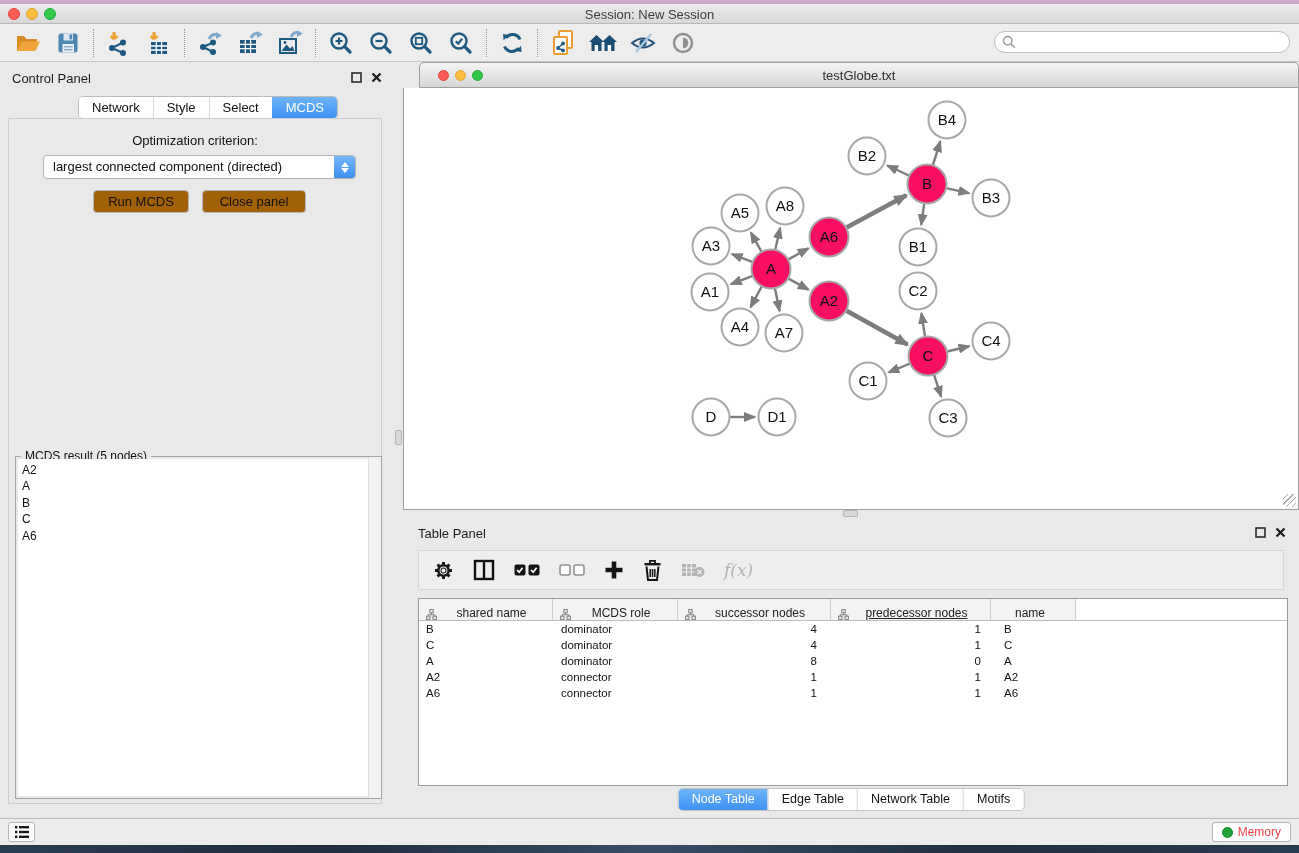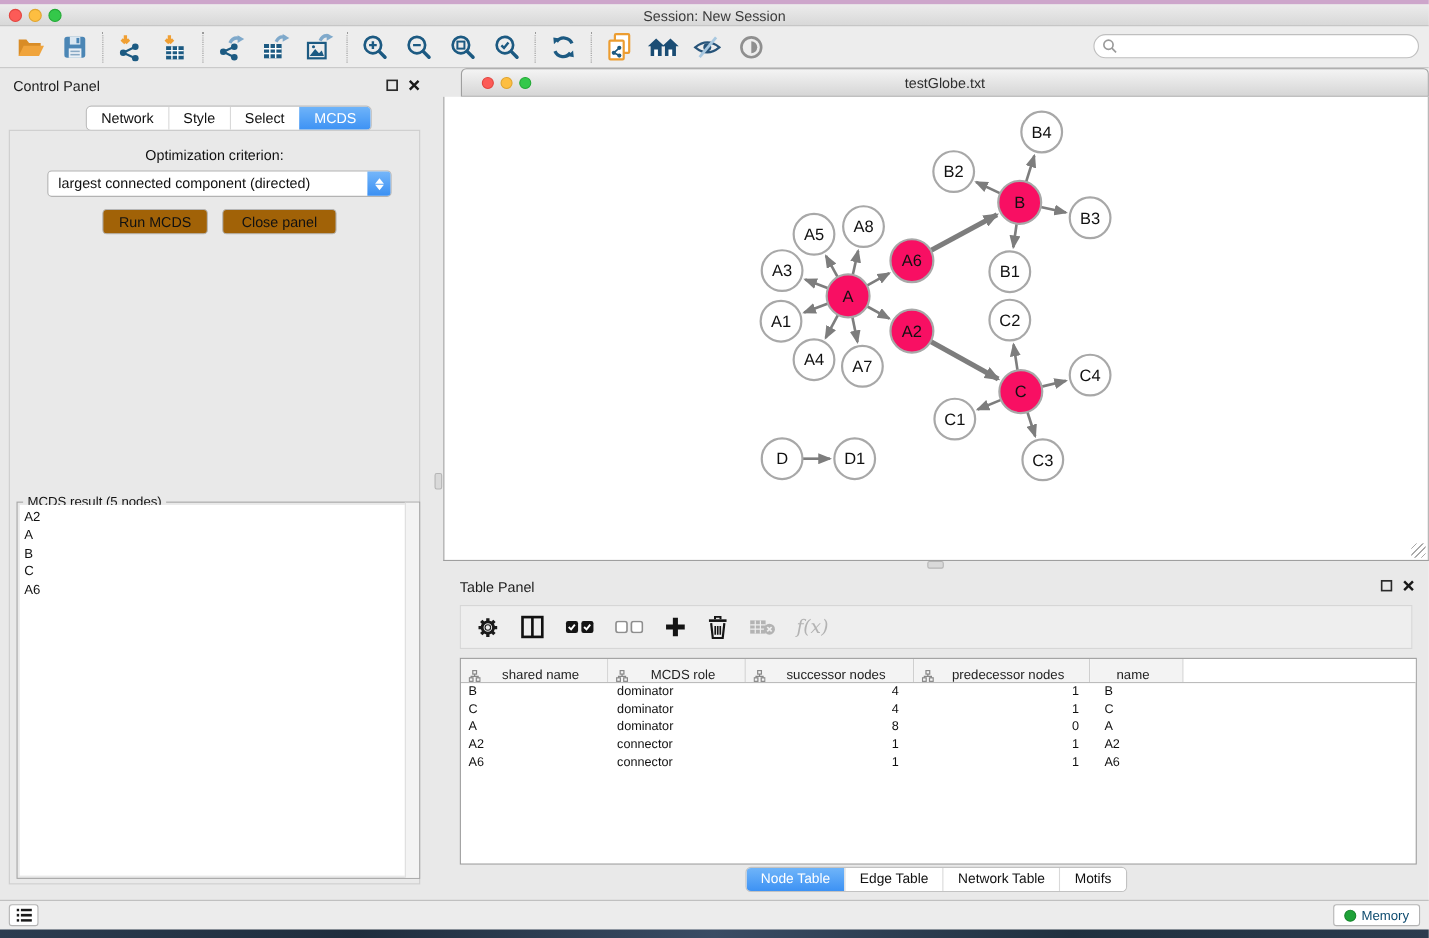--- a/index.html
+++ b/index.html
@@ -89,21 +89,21 @@
   .tb-cell { overflow:hidden; white-space:nowrap; }
   .tp-tabs { position:absolute; left:50%; transform:translateX(-50%); top:268px; height:23px; display:flex;
       background:#fff; border:1px solid #c2c2c2; border-radius:5px; overflow:hidden; }
   .tp-tabs .seg { font-size:12.5px; }
 
   
   .status-bar { position:absolute; left:0; top:818px; width:1299px; height:27px; background:#ececec; border-top:1px solid #bcbcbc; }
   .sb-btn { position:absolute; left:8px; top:3px; width:27px; height:20px; background:#fff; border:1px solid #b4b4b4;
       border-radius:3px; display:flex; align-items:center; justify-content:center; }
   .memory-btn { position:absolute; right:8px; top:3px; height:20px; background:#fff; border:1px solid #b4b4b4;
-      border-radius:3px; display:flex; align-items:center; gap:5px; padding:0 9px; font-size:12px; color:#0c4a6e; }
+      border-radius:3px; display:flex; align-items:center; gap:5px; padding:0 9px; font-size:12px; color:#ef4444; }
   .mem-dot { width:11px; height:11px; border-radius:50%; background:#1fa238; border:1px solid #17862c; }
 
   svg { display:block; }
   .fx { font-family:"DejaVu Serif", serif; font-style:italic; font-size:17px; color:#b3b3b3; }
 </style>
 </head>
 <body>
 
 <div id="app">
   <div class="desktop-top"></div>
@@ -562,21 +562,21 @@
             <svg class="treeic" width="11" height="11" viewBox="0 0 11 11">
               <g fill="none" stroke="#878787" stroke-width="1.1">
                 <rect x="3.8" y="0.6" width="3.4" height="3.2"></rect>
                 <rect x="0.6" y="7.2" width="3.4" height="3.2"></rect>
                 <rect x="7" y="7.2" width="3.4" height="3.2"></rect>
                 <path d="M5.5,3.8 v2 M2.3,7.2 v-1.4 h6.4 v1.4"></path>
               </g>
             </svg>
             <span class="lbl">successor nodes</span>
           </div>
-          <div class="th-cell" style="width: 160px;">
+          <div class="th-cell" style="width: 160px; text-decoration: underline;">
             <svg class="treeic" width="11" height="11" viewBox="0 0 11 11">
               <g fill="none" stroke="#878787" stroke-width="1.1">
                 <rect x="3.8" y="0.6" width="3.4" height="3.2"></rect>
                 <rect x="0.6" y="7.2" width="3.4" height="3.2"></rect>
                 <rect x="7" y="7.2" width="3.4" height="3.2"></rect>
                 <path d="M5.5,3.8 v2 M2.3,7.2 v-1.4 h6.4 v1.4"></path>
               </g>
             </svg>
             <span class="lbl">predecessor nodes</span>
           </div>

